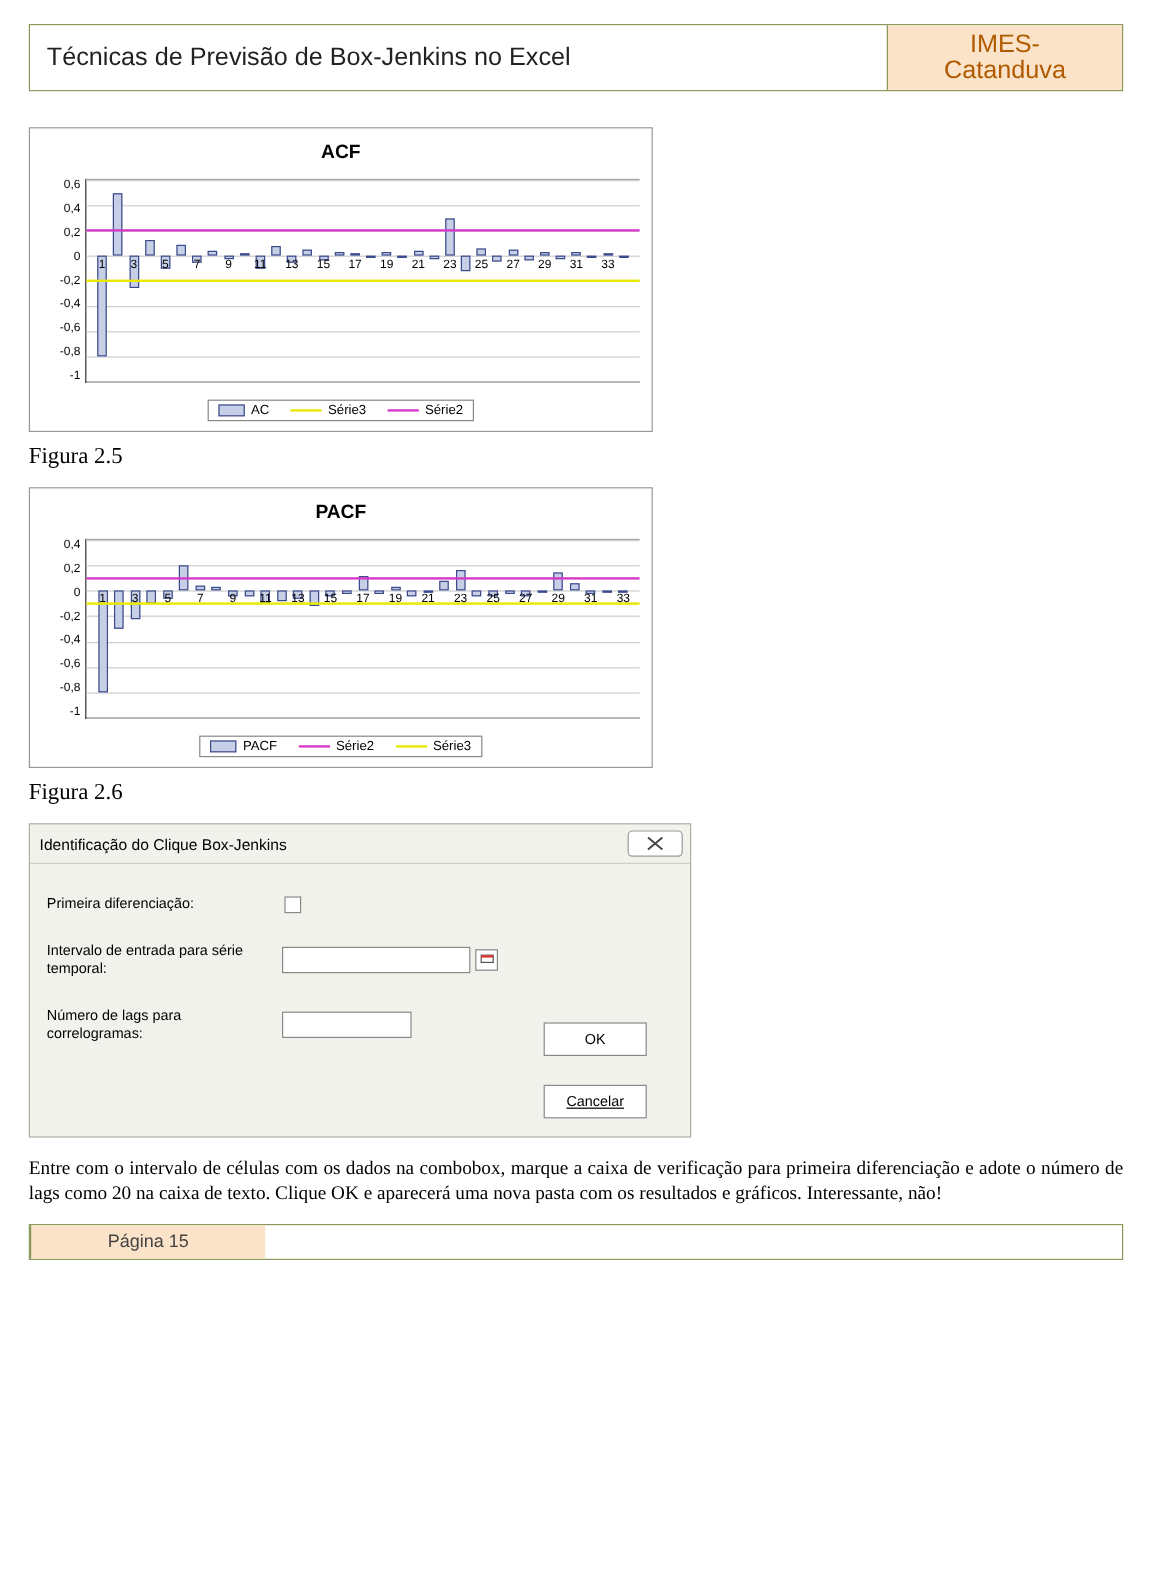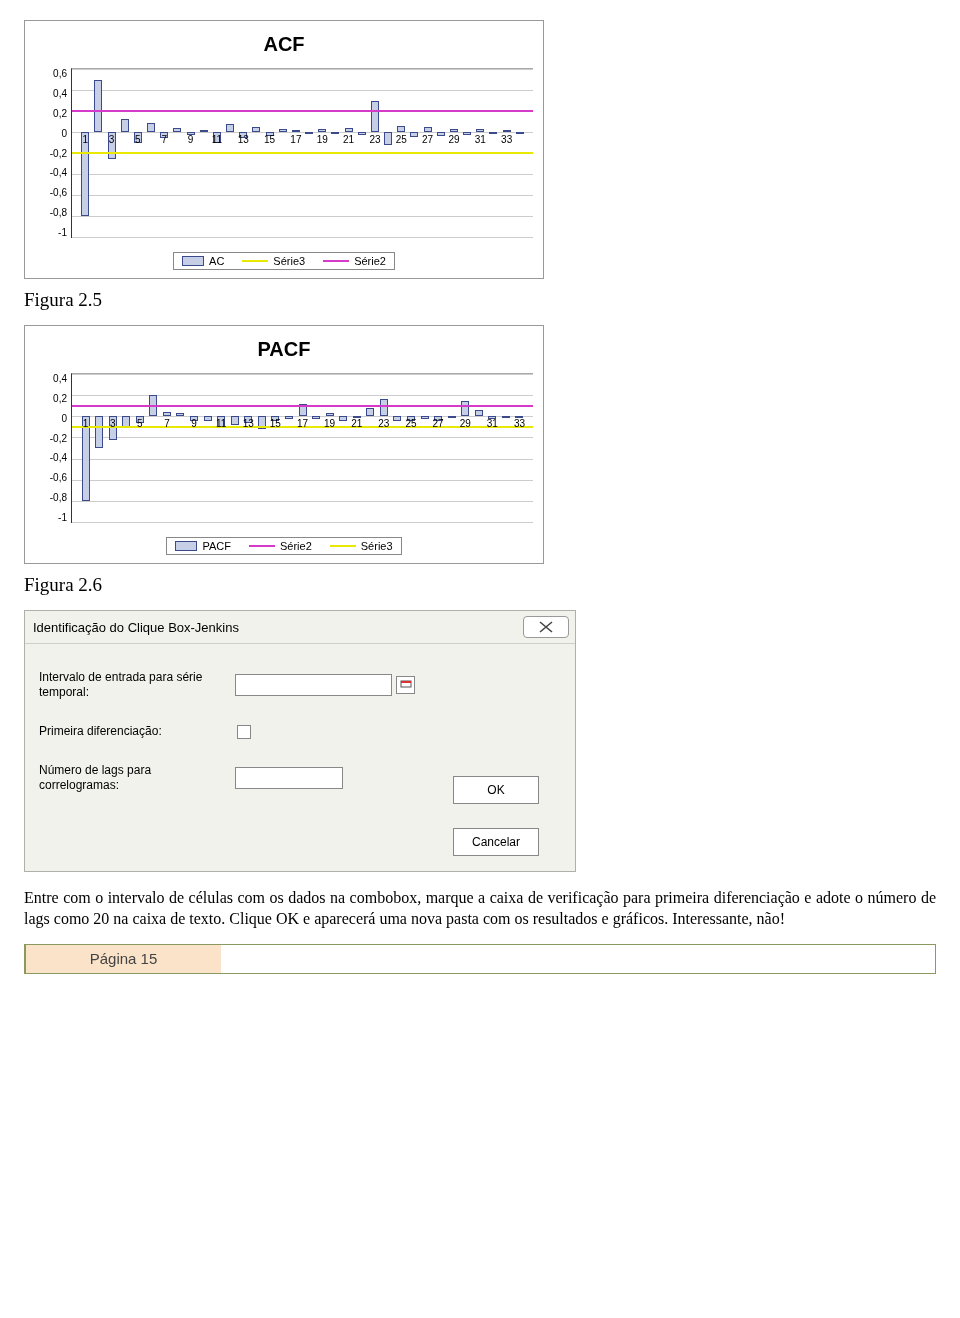--- a/index.html
+++ b/index.html
@@ -45,21 +45,21 @@
     border: 1px solid #999;
     background: #fff;
     width: 520px;
     padding: 12px 10px 8px 10px;
     margin-bottom: 10px;
   }
   .chart-title {
     text-align: center;
     font-family: Arial, sans-serif;
     font-weight: bold;
-    font-size: 20px;
+    font-size: 16px;
     margin-bottom: 12px;
   }
   .chart-body {
     display: flex;
     height: 170px;
   }
   .yaxis {
     width: 36px;
     display: flex;
     flex-direction: column;
@@ -203,21 +203,21 @@
   .dlg-btn {
     width: 86px; height: 28px;
     border: 1px solid #888;
     background: #fff;
     display: flex; align-items: center; justify-content: center;
     font-size: 12px;
     position: absolute;
     right: 36px;
   }
   .dlg-btn.ok { top: 132px; }
-  .dlg-btn.cancel { top: 184px; }
+  .dlg-btn.cancel { top: 184px; text-decoration: underline; }
 
   .footer-box {
     border: 1px solid #8a9a5f;
     height: 30px;
     display: flex;
     margin-top: 10px;
   }
   .footer-left {
     flex: 1;
     display: flex;
@@ -239,20 +239,27 @@
     font-family: Arial, sans-serif;
     font-size: 15px;
     color: #444;
   }
 </style>
 </head>
 <body>
 
 <div class="page">
 
+  <div class="header-box">
+    <div class="header-left">Técnicas de Previsão de Box-Jenkins no Excel</div>
+    <div class="header-right">
+      <span>IMES-</span>
+      <span>Catanduva</span>
+    </div>
+  </div>
 
   <div class="chart-frame">
     <div class="chart-title">ACF</div>
     <div class="chart-body">
       <div class="yaxis" id="yaxis-acf">
           <span>0,6</span>
           <span>0,4</span>
           <span>0,2</span>
           <span>0</span>
           <span>-0,2</span>
@@ -443,39 +450,39 @@
     <div class="dlg-titlebar">
       <span class="dlg-title">Identificação do Clique Box-Jenkins</span>
       <span class="dlg-close">
         <svg width="16" height="12" viewBox="0 0 16 12">
           <path d="M2 1 L14 11 M14 1 L2 11" stroke="#444" stroke-width="1.6" fill="none"></path>
         </svg>
       </span>
     </div>
     <div class="dlg-body">
       <div class="dlg-row">
+        <div class="dlg-label">Primeira diferenciação:</div>
+        <div>
+            <div class="chk"></div>
+          </div>
+        <div></div>
+      </div>
+      <div class="dlg-row">
         <div class="dlg-label">Intervalo de entrada para série temporal:</div>
         <div class="refedit">
           <div class="tbox"></div>
           <div class="refedit-btn">
             <svg width="12" height="10" viewBox="0 0 12 10">
               <rect x="1" y="1" width="10" height="6" fill="none" stroke="#555"></rect>
               <rect x="1" y="1" width="10" height="2" fill="#d33"></rect>
             </svg>
           </div>
         </div>
         <div></div>
       </div>
-      <div class="dlg-row">
-        <div class="dlg-label">Primeira diferenciação:</div>
-        <div>
-            <div class="chk"></div>
-          </div>
-        <div></div>
-      </div>
       <div class="dlg-row" style="margin-bottom:60px">
         <div class="dlg-label">Número de lags para correlogramas:</div>
         <div>
             <div class="tbox" style="width:108px"></div>
           </div>
         <div></div>
       </div>
 
       <div class="dlg-btn ok">
           <span>OK</span>

